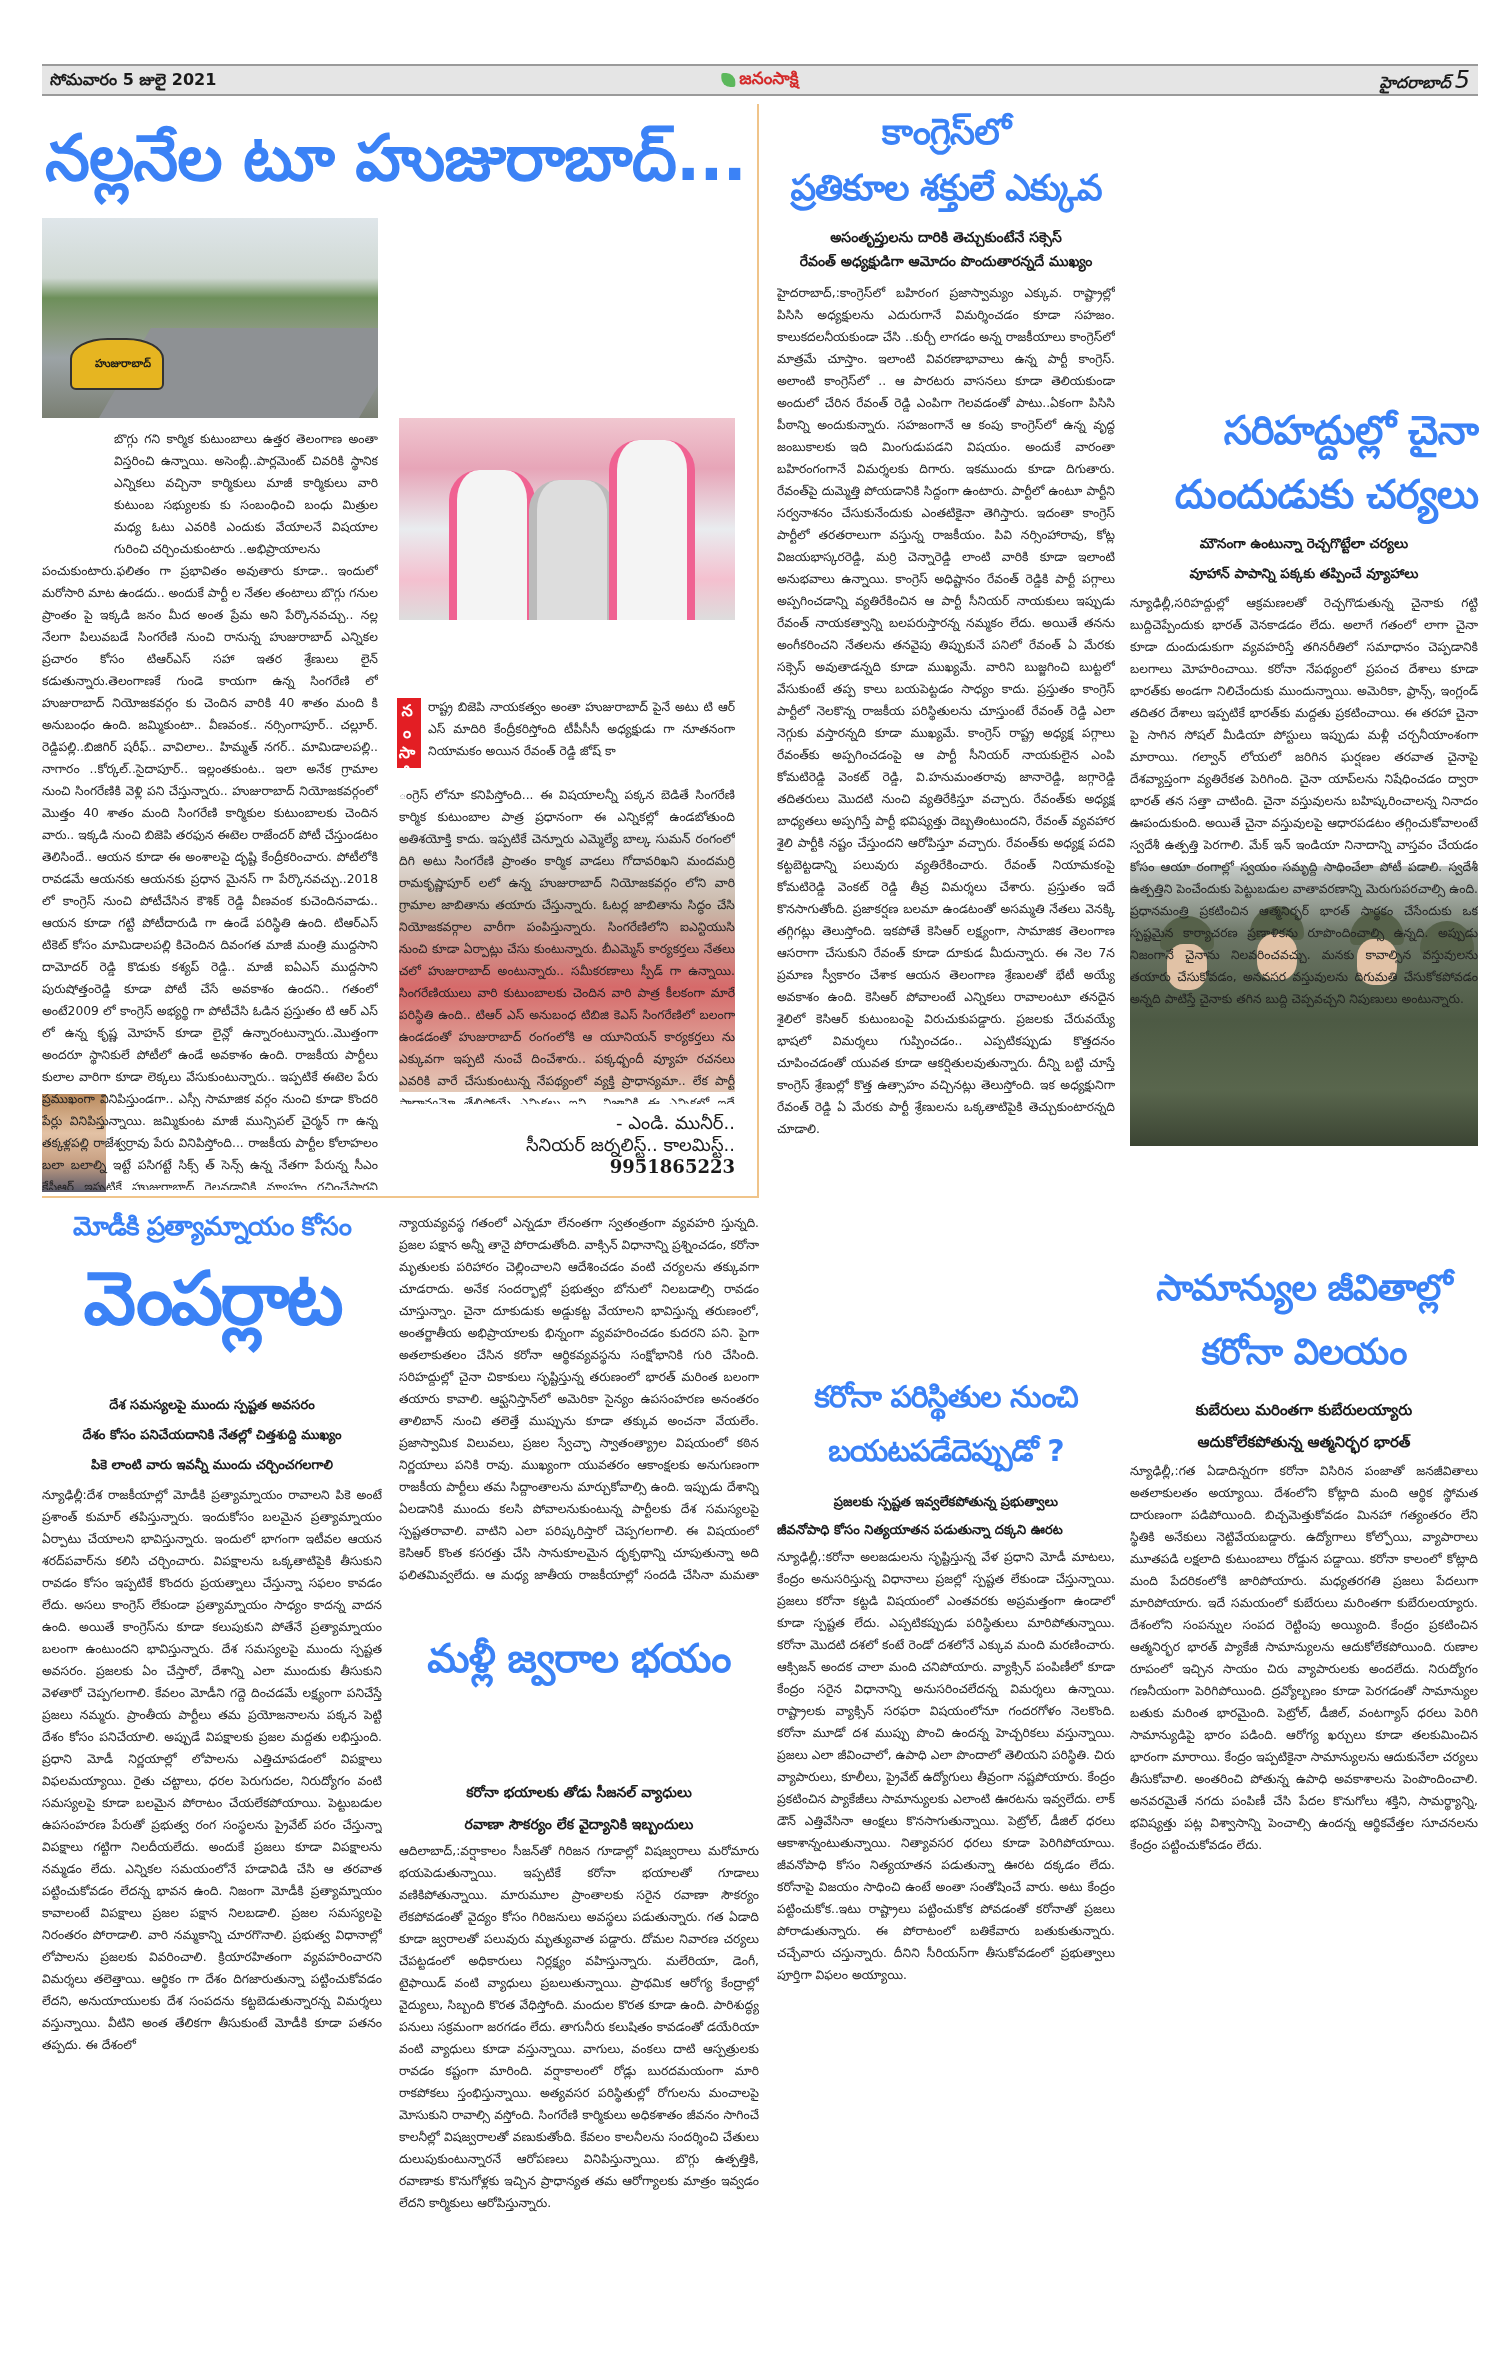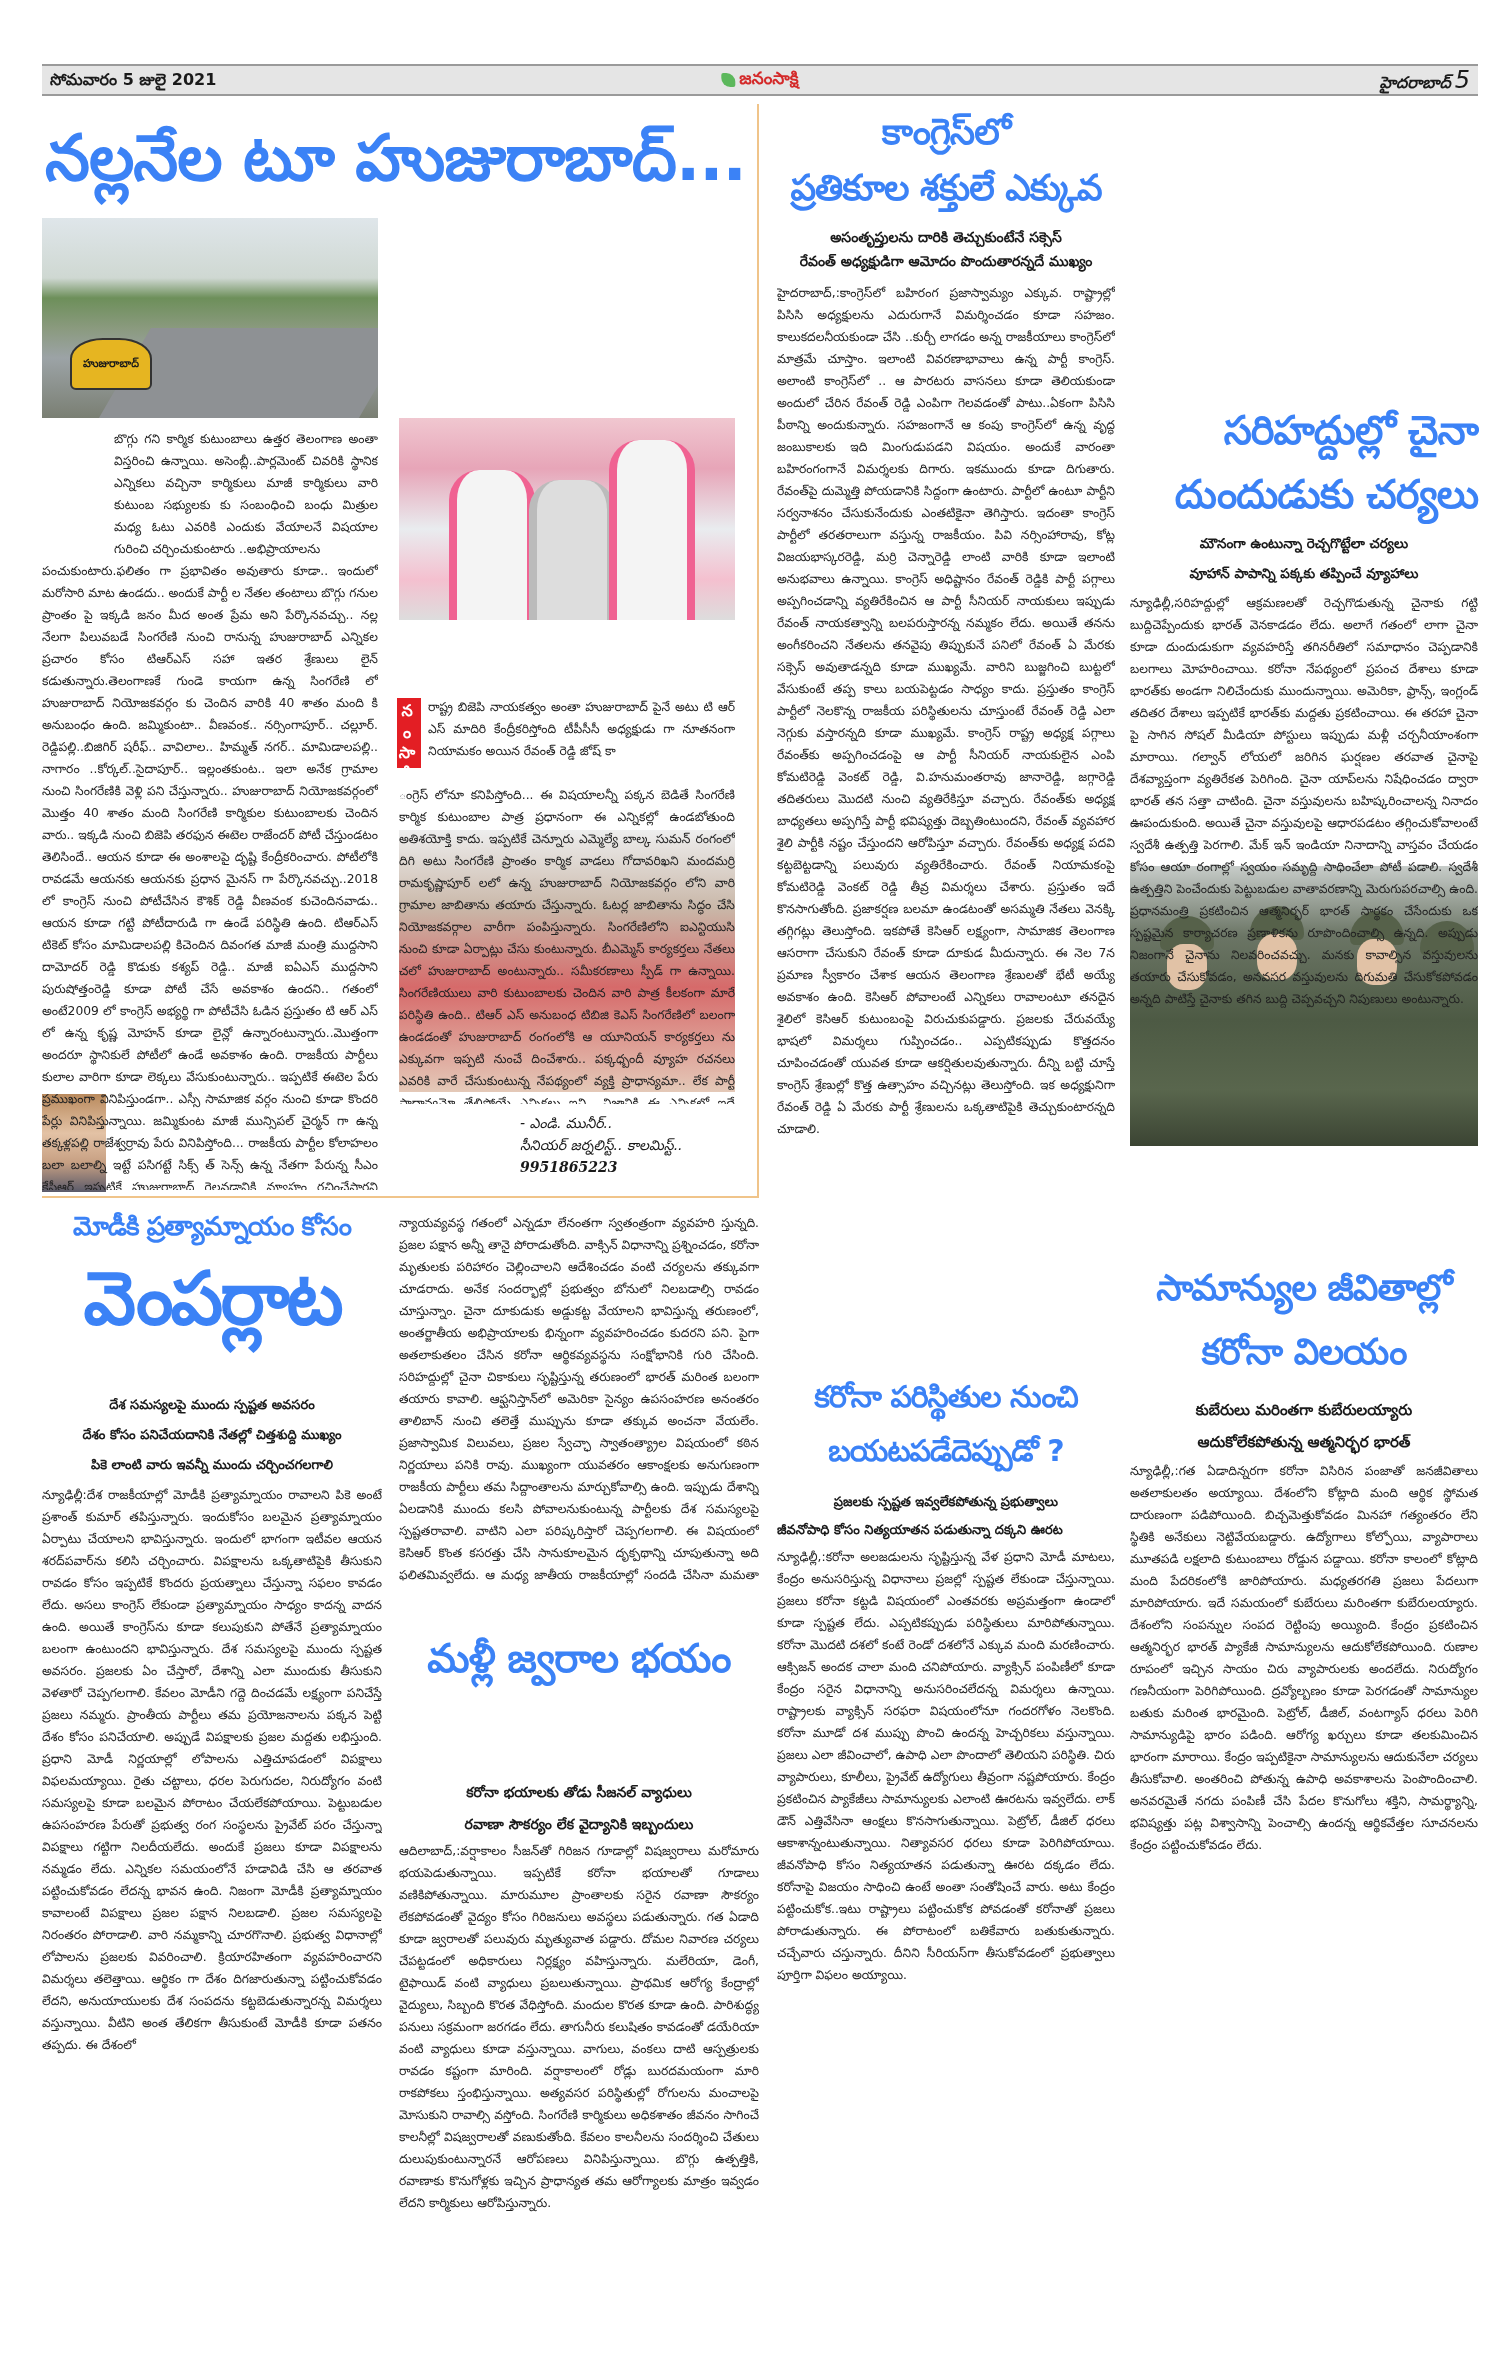--- a/index.html
+++ b/index.html
@@ -9,33 +9,33 @@
   .hdr .date { position:absolute; left:8px; top:4px; font-size:16px; font-weight:bold; }
   .hdr .logo { position:absolute; left:50%; transform:translateX(-50%); top:2px; font-size:17px; font-weight:bold; color:#d42a2a; display:flex; align-items:center; gap:4px; }
   .hdr .leaf { width:14px; height:14px; background:#5cb85c; border-radius:2px 9px 2px 9px; display:inline-block; }
   .hdr .city { position:absolute; right:8px; top:0px; font-size:16px; font-weight:bold;font-style:italic; }
   .hdr .city .pg { font-size:24px; font-weight:normal; margin-left:4px; }
   .headline { font-family:"DejaVu Sans", sans-serif; font-weight:bold; color:#3b82f6; line-height:1.15; letter-spacing:-1px; }
   .sub { font-weight:bold; text-align:center; line-height:1.7; }
   .body-text { font-size:12.3px; line-height:22px; text-align:justify; color:#222; overflow:hidden; }
   .photo { overflow:hidden; }
   .ph-road { background:linear-gradient(180deg,#dfe6ea 0%,#cfd8d2 30%,#6d8f5a 40%,#8a9a7e 55%,#9ca3a6 70%,#7a7f73 100%); position:relative; }
-  .ph-road .sign { position:absolute; left:28px; top:120px; width:78px; height:48px; background:#e6b521; border:2px solid #333; border-radius:40% 40% 6px 6px; font-size:11px; font-weight:bold; display:flex; align-items:center; justify-content:center; }
+  .ph-road .sign { position:absolute; left:28px; top:120px; width:78px; height:48px; background:#e6b521; border:2px solid #333; border-radius:40% 40% 6px 6px; font-size:11px; font-weight:bold; display:flex; align-items:center; justify-content:center;padding-left:12px; }
   .ph-road .road { position:absolute; left:80px; top:110px; width:260px; height:100px; background:#8e9194; transform:skewX(-30deg); }
   .ph-rally { background:linear-gradient(180deg,#f0c7d0 0%,#e7a5b8 25%,#e9ecef 55%,#f4c0cf 80%,#ddd 100%); position:relative; }
   .ph-rally .person { position:absolute; bottom:0; width:70px; background:#f4f4f4; border-radius:30px 30px 0 0; border-left:8px solid #f06292; border-right:8px solid #f06292; }
   .ph-crowd { background:linear-gradient(180deg,#eeeeee 0%,#c9b7a8 30%,#d66a6a 60%,#e4c9b8 100%); position:relative; }
   .ph-army { background:linear-gradient(180deg,#c7ccc9 0%,#6b7565 25%,#4d5a44 55%,#59664d 80%,#3b4433 100%); position:relative; }
   .ph-army .helmet { position:absolute; width:54px; height:34px; background:#56614a; border-radius:30px 30px 6px 6px; }
   .ph-army .face { position:absolute; width:40px; height:46px; background:#e1c2a6; border-radius:40%; }
   .ph-author { background:linear-gradient(180deg,#b98a5d 0%,#e3c2a5 40%,#c7a083 70%,#5a5a6a 100%); position:relative; }
   .vlabel { background:#e31e24; color:#fff; font-weight:bold; font-size:16px; writing-mode:vertical-rl; text-orientation:upright; display:flex; align-items:center; justify-content:center; letter-spacing:-2px; }
   .rule-v { background:#f0c48a; width:2px; }
   .rule-h { background:#f0c48a; height:2px; }
-  .byline { text-align:left; font-size:14px; line-height:22px;font-style:italic; }
+  .byline { text-align:right; font-size:18px; line-height:22px; }
   .byline .phone { font-weight:bold; font-family:"DejaVu Serif", serif; }
 </style>
 </head>
 <body>
 
 <div class="abs hdr">
   <span class="date">సోమవారం 5 జులై 2021</span>
   <span class="logo">
     <span class="leaf"></span>
     <span>జనంసాక్షి</span>

